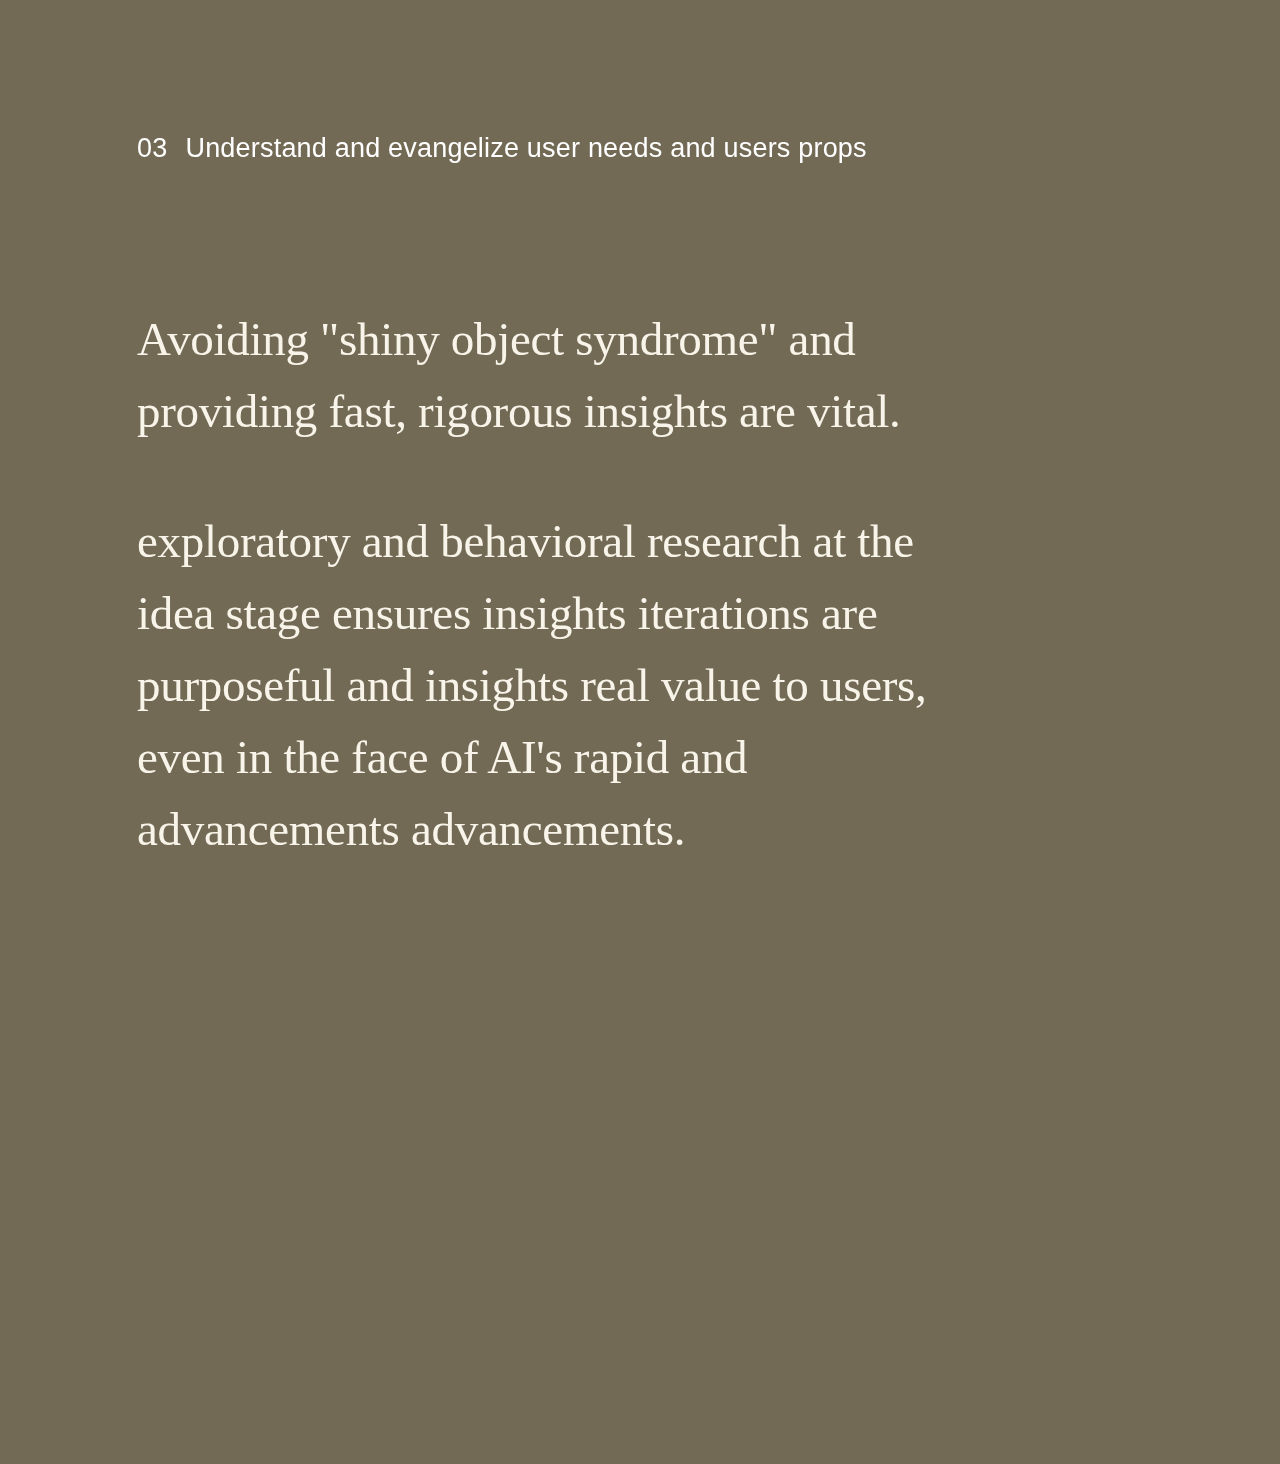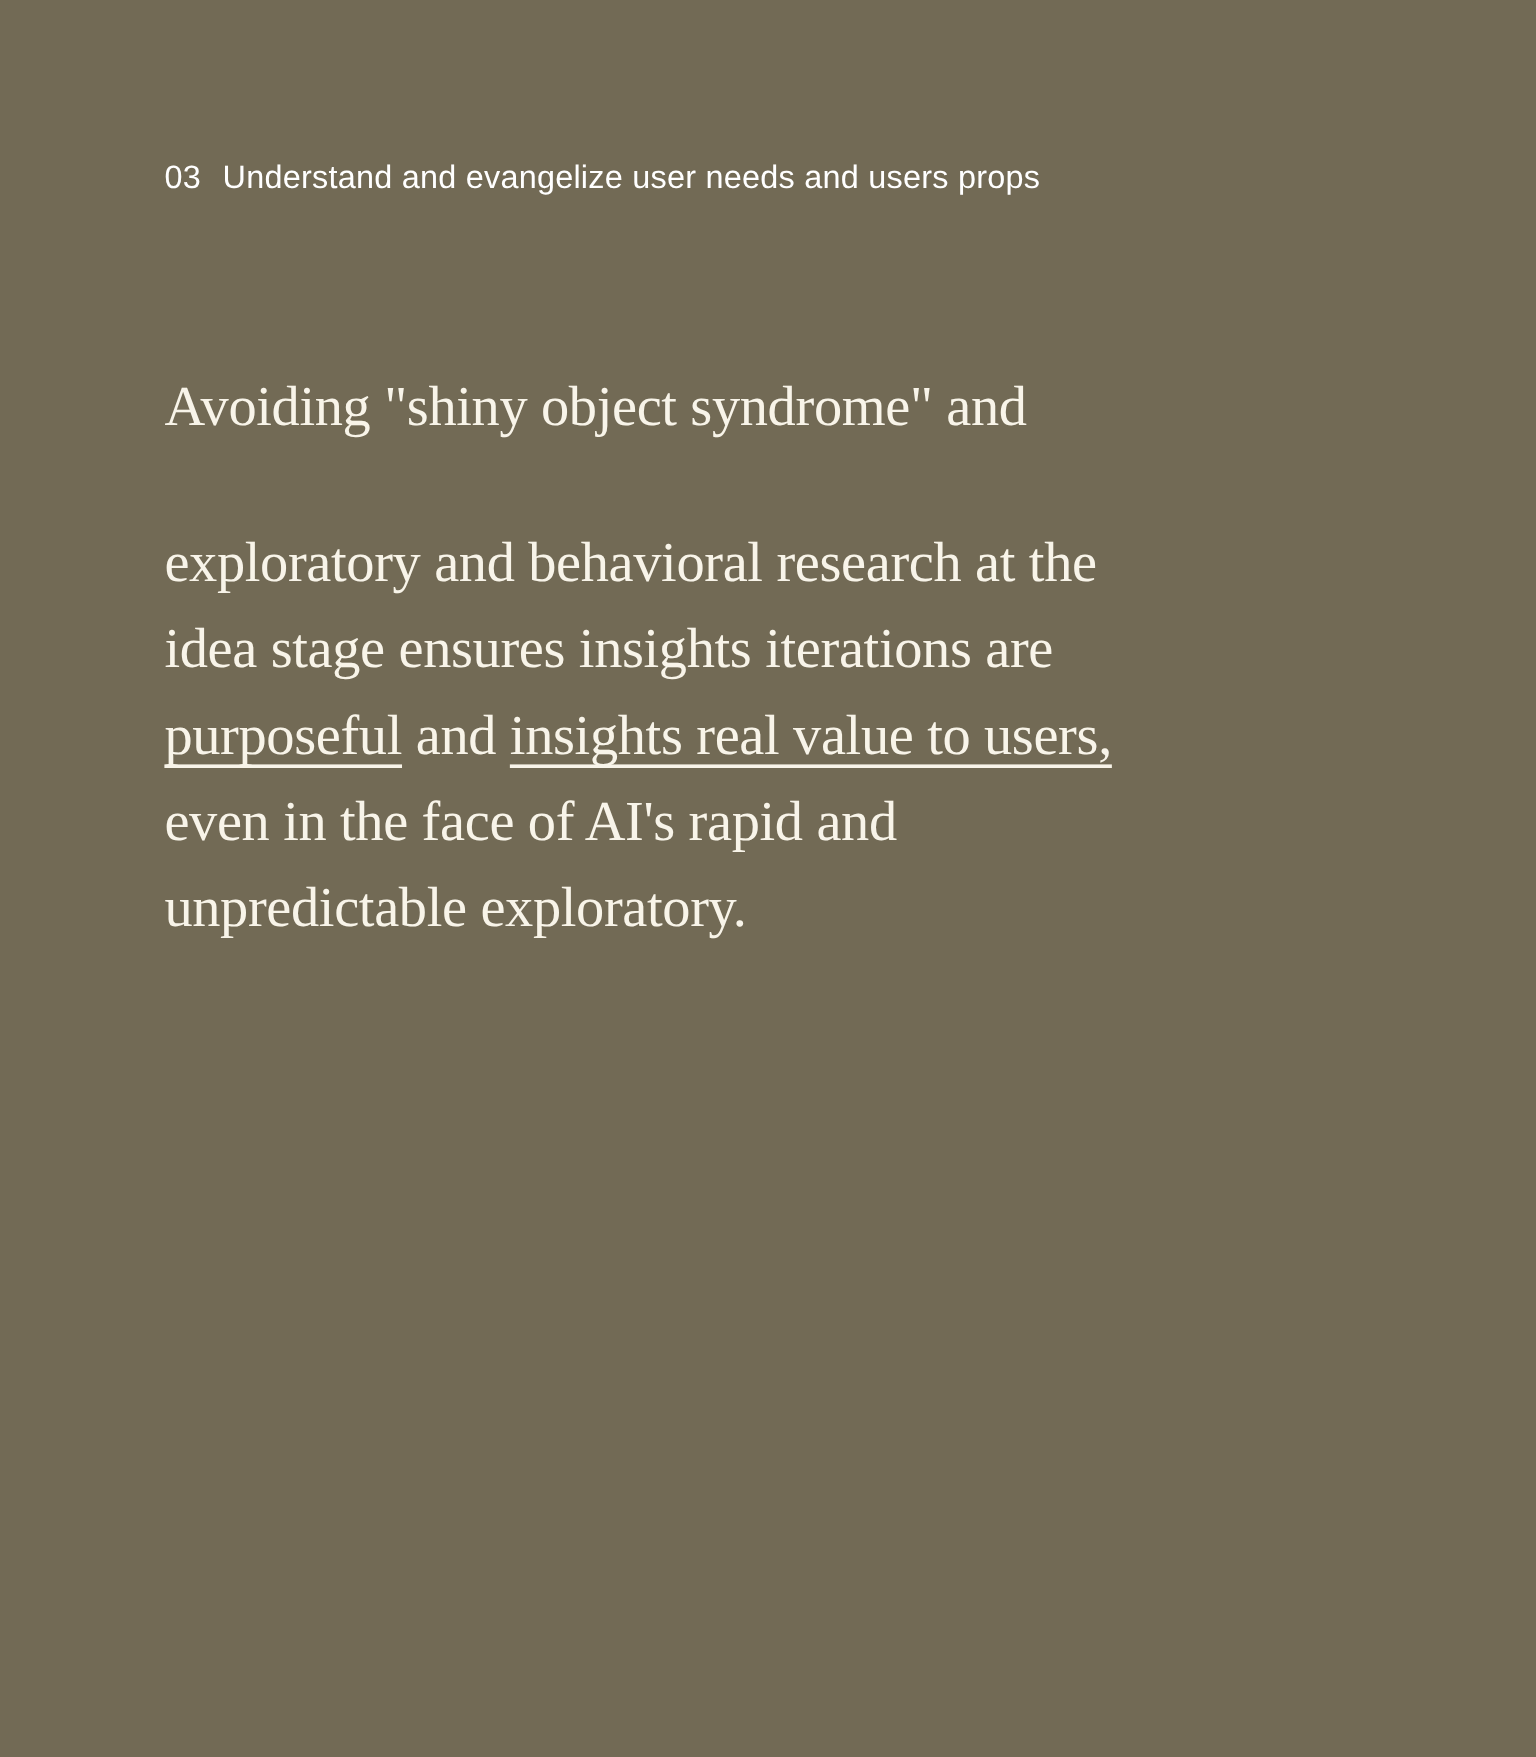--- a/index.html
+++ b/index.html
@@ -52,40 +52,40 @@
   .para + .para {
     margin-top: 58px;
   }
   .line {
     display: block;
     white-space: pre;
   }
   .seg { color: inherit; }
   a.link {
     color: inherit;
-    text-decoration: underline;
     text-decoration-thickness: 2.5px;
     text-underline-offset: 9px;
     text-decoration-skip-ink: none;
     cursor: pointer;
   }
 </style>
 </head>
 <body>
 
 <div class="slide">
   <div class="header">
     <span>03</span>
     <span>Understand and evangelize user needs and users props</span>
   </div>
   <div class="content" id="paragraphs">
       <p class="para">
         <span class="line"><span class="seg">Avoiding "shiny object syndrome" and</span></span>
+        <span class="line"><span class="seg">providing fast, rigorous insights are vital.</span></span>
       </p>
       <p class="para">
         <span class="line"><span class="seg">exploratory and behavioral research at the</span></span>
         <span class="line"><span class="seg">idea stage ensures insights iterations are</span></span>
         <span class="line"><a class="seg link">purposeful</a><span class="seg"> and </span><a class="seg link">insights real value to users,</a></span>
         <span class="line"><span class="seg">even in the face of AI's rapid and</span></span>
-        <span class="line"><span class="seg">unpredictable exploratory.</span></span>
+        <span class="line"><span class="seg">advancements advancements.</span></span>
       </p>
     </div>
 </div>
 
 </body></html>

